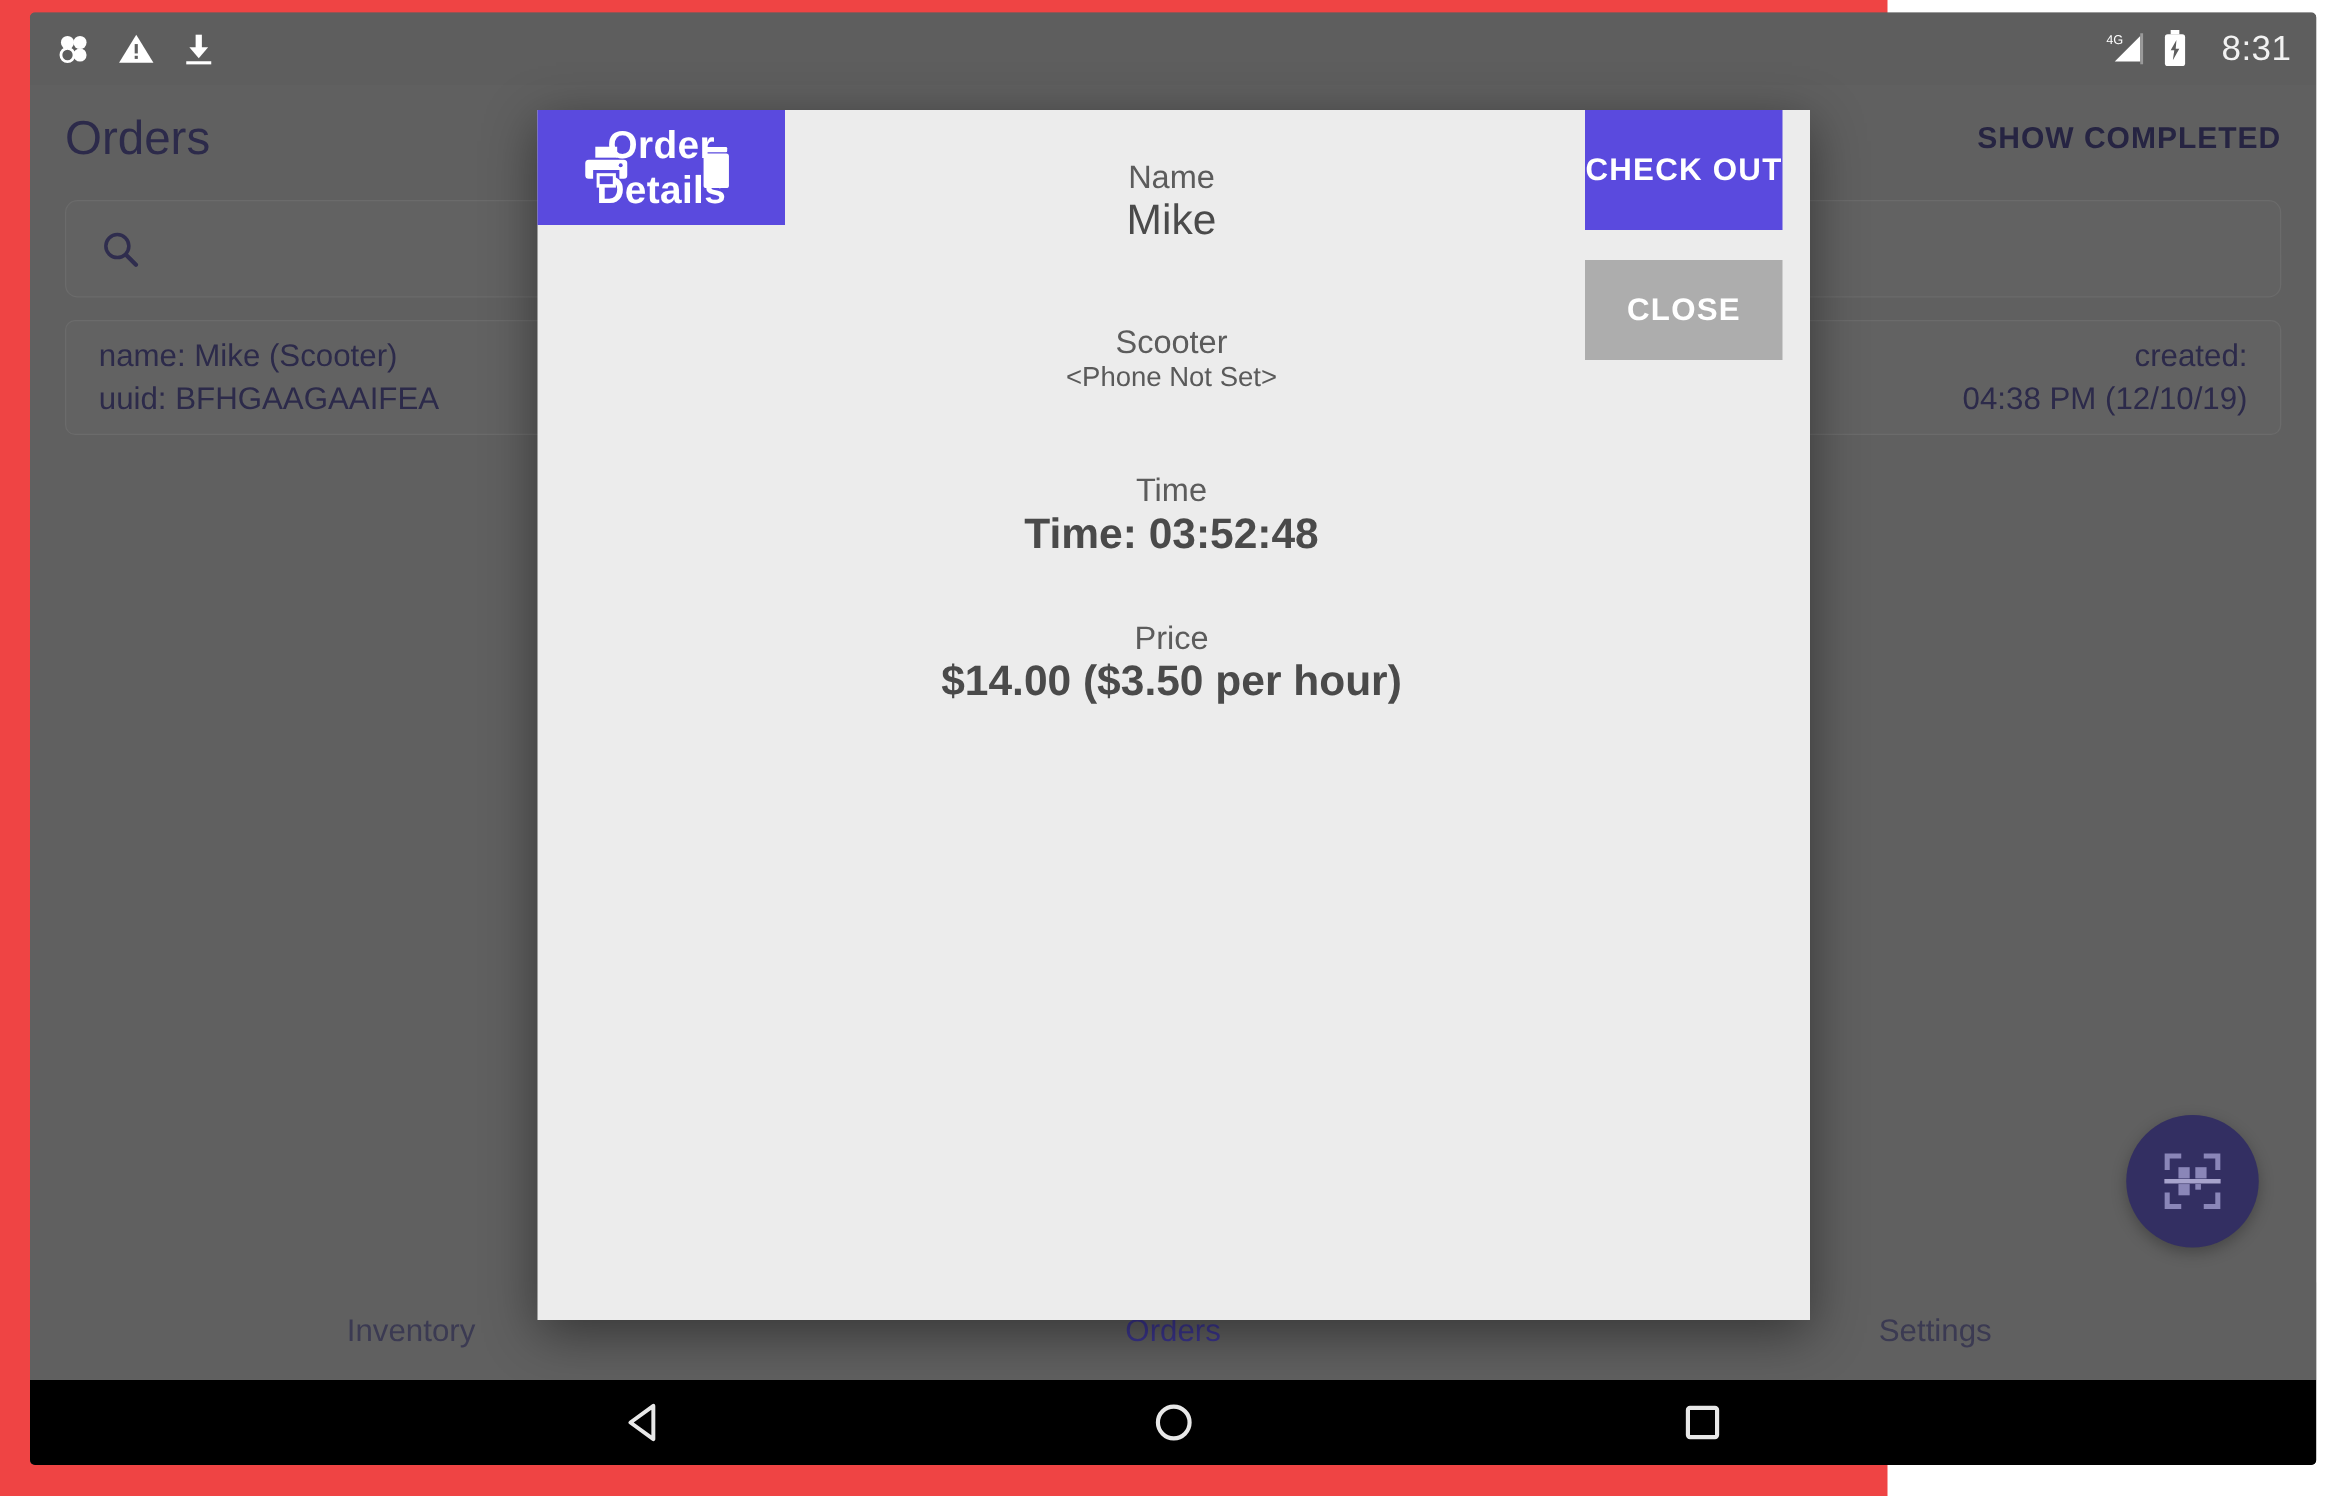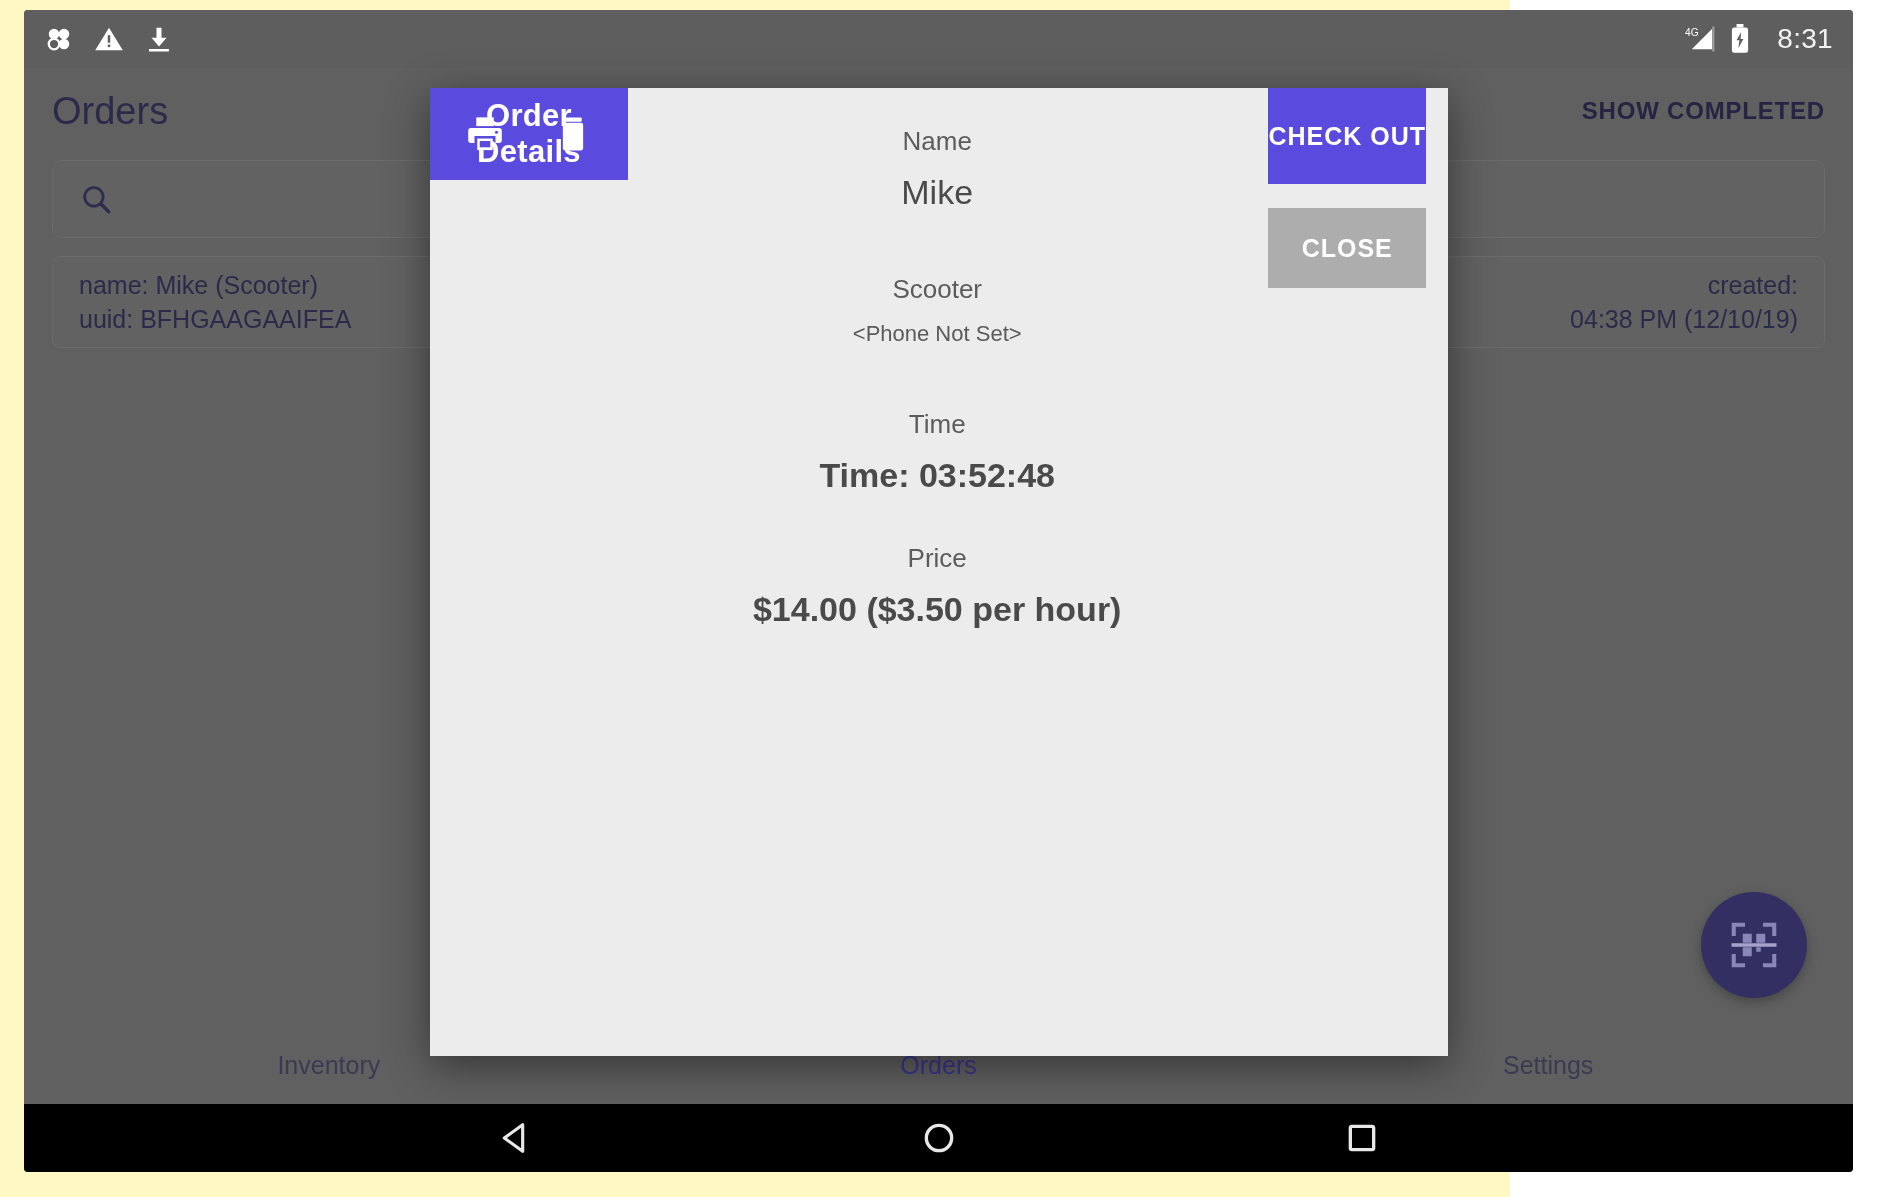--- a/index.html
+++ b/index.html
@@ -5,21 +5,21 @@
   * { margin:0; padding:0; box-sizing:border-box; }
   html, body {
     width:1877px; height:1197px;
     background:#ffffff;
     font-family:"Liberation Sans", sans-serif;
     overflow:hidden;
   }
   #screen {
     position:relative;
     width:1510px; height:1197px;
-    background:#fef9c3;
+    background:#ef4444;
   }
   
   #device {
     position:absolute;
     left:24px; top:10px;
     width:1829px; height:1162px;
     background:#606060;
     border-radius:4px;
     overflow:hidden;
   }
@@ -140,21 +140,20 @@
     padding:38px 0 0 0;
     display:flex; flex-direction:column; align-items:center;
     background:#ececec;
   }
   .field { width:100%; text-align:center; }
   .field-label {
     font-size:26px; color:#5c5c5c; font-weight:400;
   }
   .field-value {
     font-size:34px; color:#4a4a4a; font-weight:400;
-    margin-top:16px;
   }
   .field-value.bold { font-weight:700; color:#4a4a4a; }
   .field-value.small { font-size:22px; color:#5a5a5a; }
   .gap-lg { height:62px; }
   .gap-md { height:48px; }
   #dialogactions {
     padding:0 22px 24px 22px;
     background:#ececec;
   }
   .dlg-btn {

